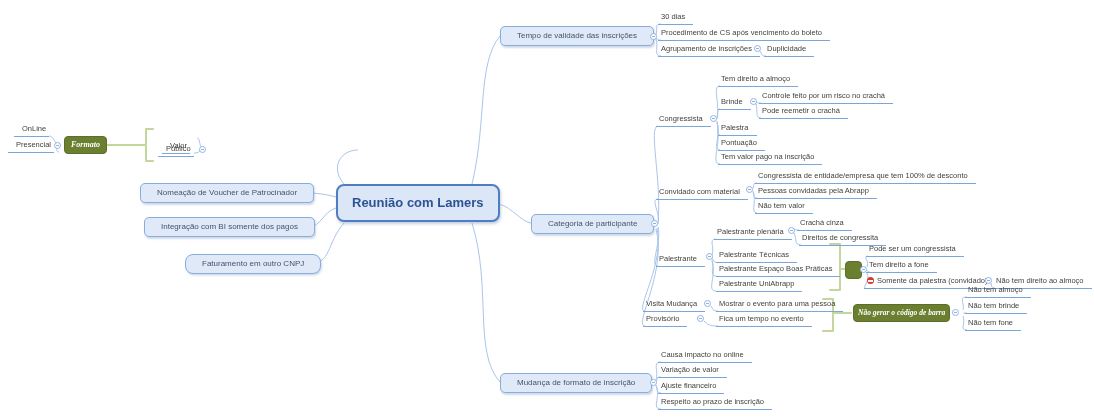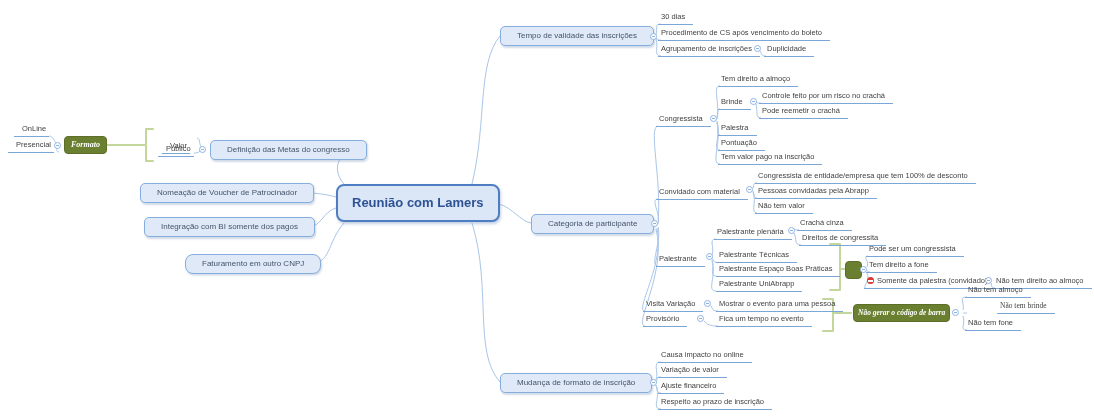--- a/index.html
+++ b/index.html
@@ -69,21 +69,20 @@
       M656,380 C659,371 652,362 661,362 M656,382 C658,378 656,377 661,377
       M656,385 C658,389 656,393 661,393 M656,386 C661,398 651,409 661,409"></path>
     <path fill="none" stroke="#c3d69b" stroke-width="2" stroke-linecap="round" stroke-linejoin="round" d="
       M153,129 L146,129 L146,161 L153,161 M146,145 L106,145
       M830,244 L840,244 L840,290 L830,290 M840,269 L845,269
       M823,299 L833,299 L833,331 L823,331 M833,313 L851,313"></path>
   </svg>
 
   <div class="t-main" style="left:336px;top:184px;">Reunião com Lamers</div>
 
-  <div class="t-box" style="left:210px;top:140px;">Definição das Metas do congresso</div>
   <div class="t-box" style="left:140px;top:183px;">Nomeação de Voucher de Patrocinador</div>
   <div class="t-box" style="left:144px;top:217px;">Integração com BI somente dos pagos</div>
   <div class="t-box" style="left:185px;top:254px;border-radius:8px;">Faturamento em outro CNPJ</div>
 
   <div class="t-line lft" style="left:158px;top:124px;margin-top:18px;">Público</div>
   <div class="t-line lft" style="left:162px;top:139px;">Valor</div>
   <div class="t-sum" style="left:64px;top:136px;">Formato</div>
   <div class="t-line lft" style="left:14px;top:122px;">OnLine</div>
   <div class="t-line lft" style="left:8px;top:138px;">Presencial</div>
 
@@ -119,28 +118,28 @@
   <div class="t-line" style="left:716px;top:277px;">Palestrante UniAbrapp</div>
 
   <div class="t-sum-sq"></div>
   <div class="t-line" style="left:866px;top:242px;">Pode ser um congressista</div>
   <div class="t-line" style="left:866px;top:258px;">Tem direito a fone</div>
   <div class="t-line" style="left:864px;top:274px;">
     <span class="no-entry"></span><span>Somente da palestra (convidado)</span>
   </div>
   <div class="t-line" style="left:993px;top:274px;">Não tem direito ao almoço</div>
 
-  <div class="t-line" style="left:643px;top:297px;">Visita Variação</div>
+  <div class="t-line" style="left:643px;top:297px;">Visita Mudança</div>
   <div class="t-line" style="left:716px;top:297px;">Mostrar o evento para uma pessoa</div>
   <div class="t-line" style="left:643px;top:312px;">Provisório</div>
   <div class="t-line" style="left:716px;top:312px;">Fica um tempo no evento</div>
 
   <div class="t-sum small" style="left:853px;top:304px;">Não gerar o código de barra</div>
   <div class="t-line" style="left:965px;top:283px;">Não tem almoço</div>
-  <div class="t-line" style="left:997px;top:299px;font-family:Liberation Serif, serif;">Não tem brinde</div>
+  <div class="t-line" style="left:965px;top:299px;">Não tem brinde</div>
   <div class="t-line" style="left:965px;top:316px;">Não tem fone</div>
 
   <div class="t-line" style="left:658px;top:348px;">Causa impacto no online</div>
   <div class="t-line" style="left:658px;top:363px;">Variação de valor</div>
   <div class="t-line" style="left:658px;top:379px;">Ajuste financeiro</div>
   <div class="t-line" style="left:658px;top:395px;">Respeito ao prazo de inscrição</div>
 
   <div class="cc" style="left:54px;top:142px;"></div>
   <div class="cc" style="left:199px;top:146px;"></div>
   <div class="cc" style="left:650px;top:33px;"></div>

